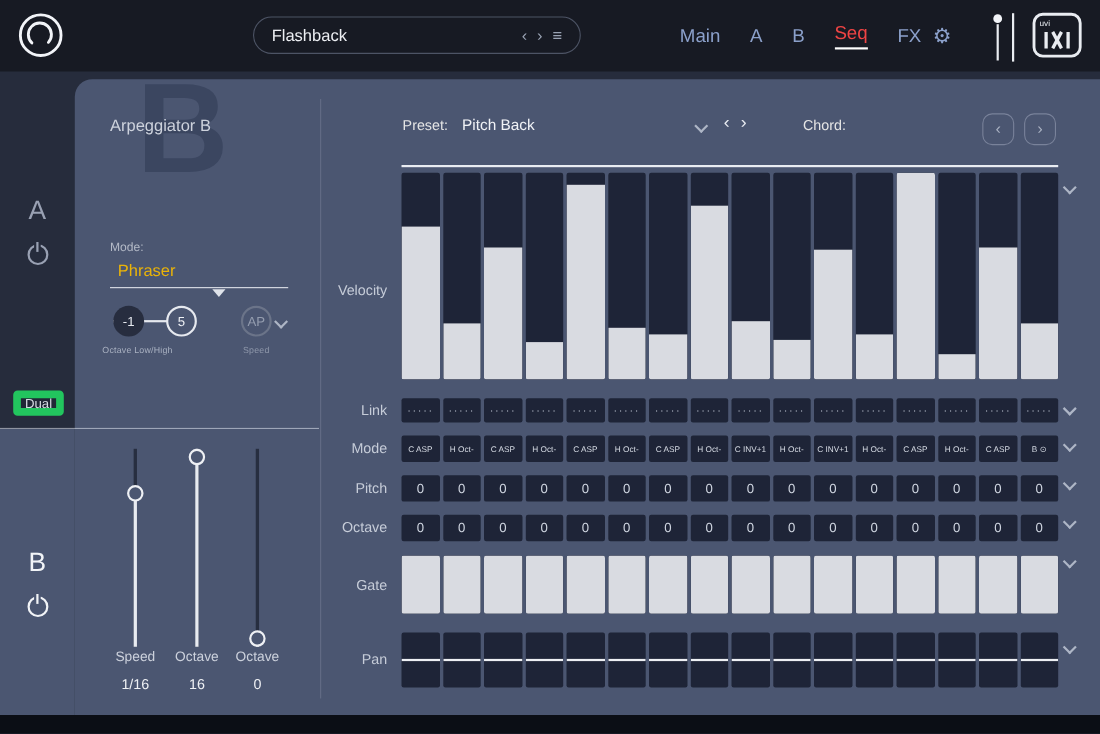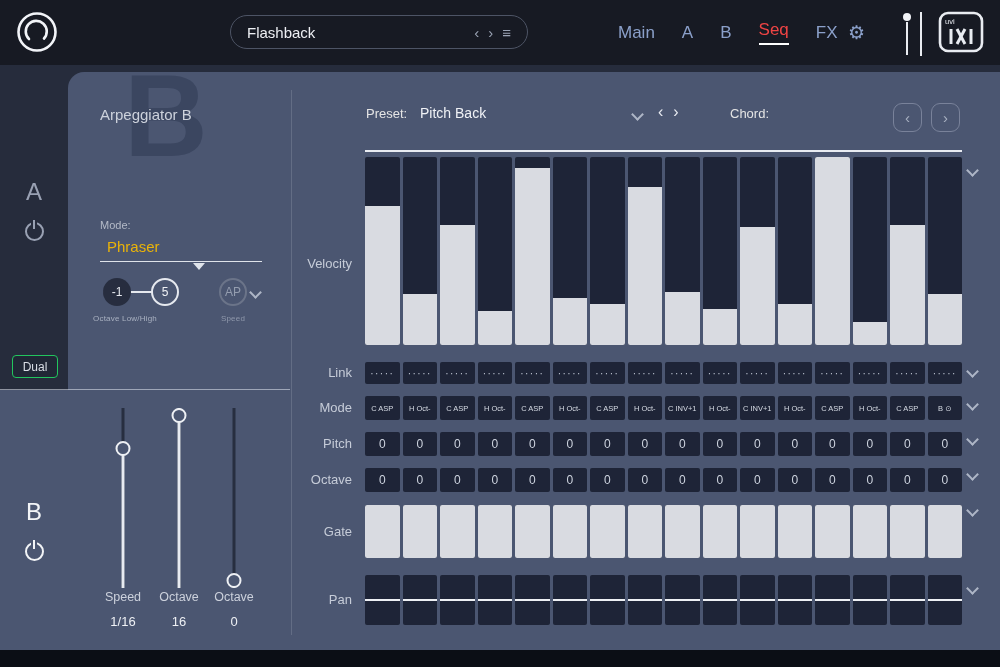--- a/index.html
+++ b/index.html
@@ -40,21 +40,21 @@
   .layer-a{top:178px;color:#99a1b3;}
   .layer-b{top:498px;color:#f2f4f7;}
   .layer .ltr{font-size:24px;}
   .pwr{position:relative;width:15px;height:15px;border:2px solid currentColor;border-radius:50%;}
   .pwr::before{content:"";position:absolute;left:50%;top:-4px;transform:translateX(-50%);
                width:6px;height:6px;background:var(--bg,#262c3c);}
   .pwr::after{content:"";position:absolute;left:50%;top:-4px;transform:translateX(-50%);
               width:2px;height:9px;background:currentColor;}
   .layer-a .pwr{--bg:#262c3c;}
   .layer-b .pwr{--bg:#4b5671;}
-  .dual-btn{position:absolute;left:12px;top:355px;width:46px;height:23px;border:1px solid #22c55e;border-radius:4px;
+  .dual-btn{position:absolute;left:12px;top:355px;width:46px;height:23px;border:7px solid #22c55e;border-radius:4px;
             color:#d9dde5;font-size:12px;display:flex;align-items:center;justify-content:center;
             background:rgba(10,14,22,.15);box-sizing:border-box;}
 
   
   .watermark{position:absolute;left:124px;top:58px;font-size:116px;font-weight:bold;color:#3b4660;line-height:1;}
   .arp-title{position:absolute;left:100px;top:106px;font-size:15px;color:#cdd2dc;}
   .mode-label{position:absolute;left:100px;top:219px;font-size:11px;color:#b4bac7;}
   .mode-value{position:absolute;left:107px;top:238px;font-size:15px;color:#eab308;}
   .mode-line{position:absolute;left:100px;top:261px;width:162px;height:1px;background:#dfe3ea;}
   .mode-tri{position:absolute;left:193px;top:263px;width:0;height:0;border-left:6px solid transparent;

